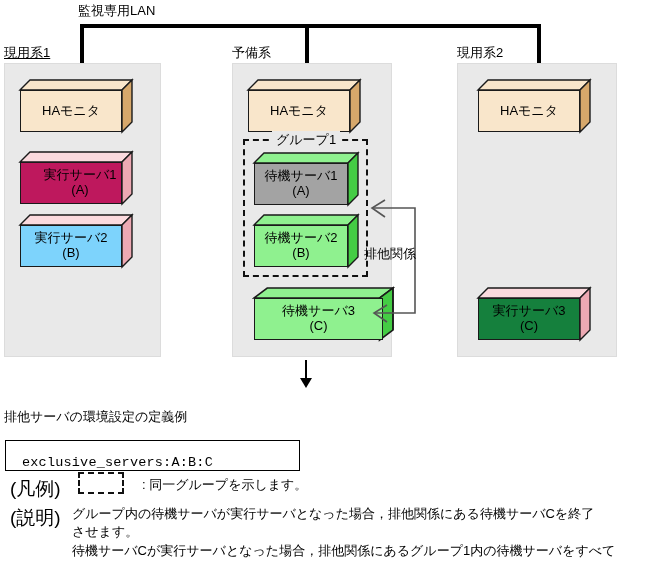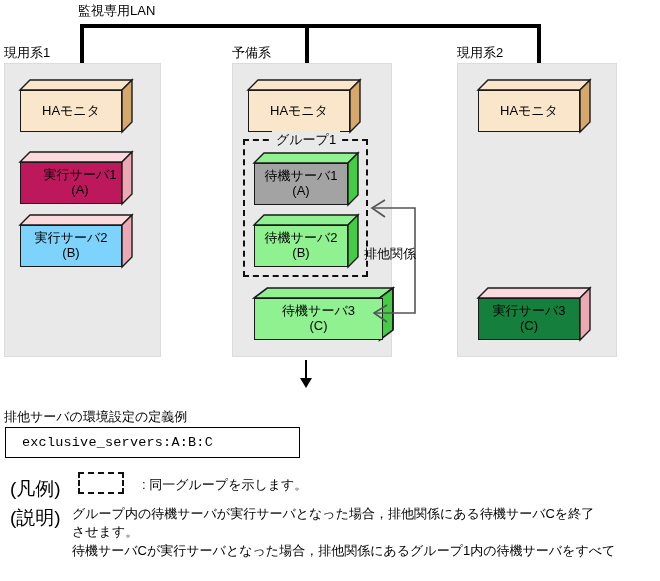--- a/index.html
+++ b/index.html
@@ -34,42 +34,42 @@
   .dashbox{border:2px dashed #111;box-sizing:border-box;background:transparent;}
   #group1-label{
     font-size:13px;background:#e9e9e9;padding:0 4px;white-space:nowrap;
   }
   
   #exclusive-label{font-size:13px;white-space:nowrap;}
   
   #def-title{font-size:13px;white-space:nowrap;}
   #def-box{
     border:1.5px solid #000;box-sizing:border-box;background:#fff;
-    display:flex;align-items:center;
+    display:flex;align-items:flex-end;margin-top:13px;
   }
   #def-text{
     font-family:"Liberation Mono","DejaVu Sans Mono",monospace;
     font-size:13.5px;padding-left:16px;letter-spacing:.2px;white-space:nowrap;
   }
   
   .note-tag{font-size:19px;white-space:nowrap;}
   .note-body{font-size:13px;line-height:1.42;}
   #legend-sample{border:2px dashed #111;box-sizing:border-box;}
   #legend-text{font-size:13px;white-space:nowrap;}
 </style>
 </head>
 <body>
 
 <div class="abs" id="lan-label">監視専用LAN</div>
 <div class="abs bus-h" style="left:80px;top:24px;width:461px;"></div>
 <div class="abs bus-v" style="left:80px;top:24px;height:40px;"></div>
 <div class="abs bus-v" style="left:305px;top:24px;height:40px;"></div>
 <div class="abs bus-v" style="left:537px;top:24px;height:40px;"></div>
 
-<div class="abs panel-label" style="left:4px;top:44px;">現用系1</div>
+<div class="abs panel-label" style="left:4px;top:44px;text-decoration:underline;">現用系1</div>
 <div class="abs panel" style="left:4px;top:63px;width:155px;height:292px;"></div>
 
 <div class="box3d" style="left:20px;top:80px;width:112px;height:52px;">
   <div class="top">
     <svg viewBox="0 0 112 52" preserveAspectRatio="none">
       <polygon points="0,10 10,0 112,0 102,10" fill="#f9e6cb" stroke="#1a1a1a" stroke-width="1.4"></polygon>
       <polygon points="102,10 112,0 112,42 102,52" fill="#d7a86b" stroke="#1a1a1a" stroke-width="1.4"></polygon>
     </svg>
   </div>
   <div class="face" style="background:#f9e6cb;">

